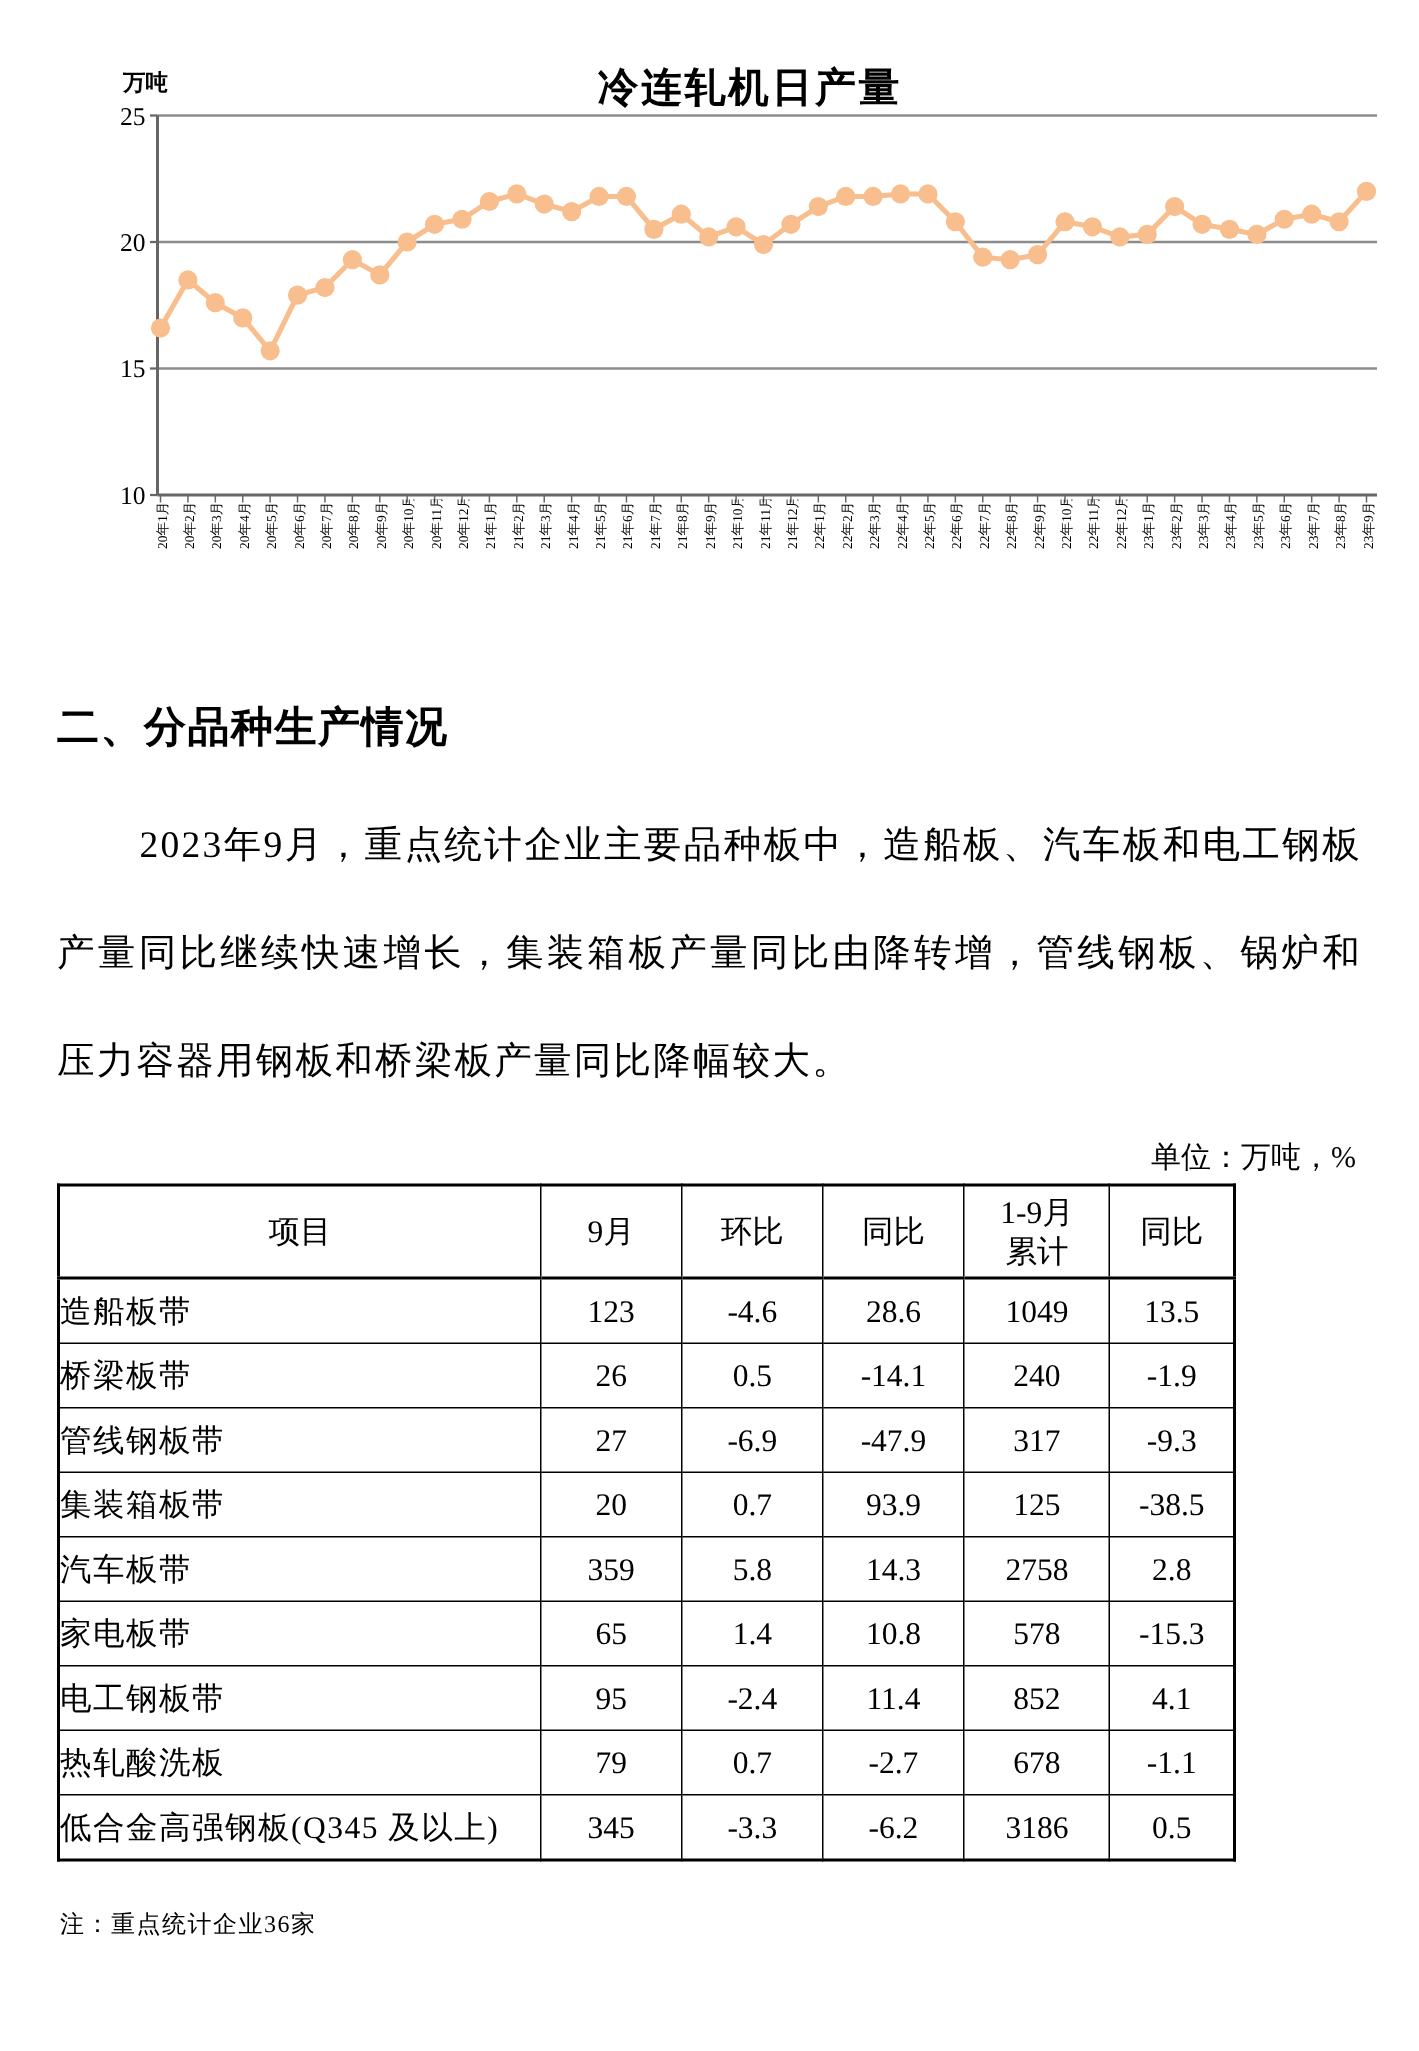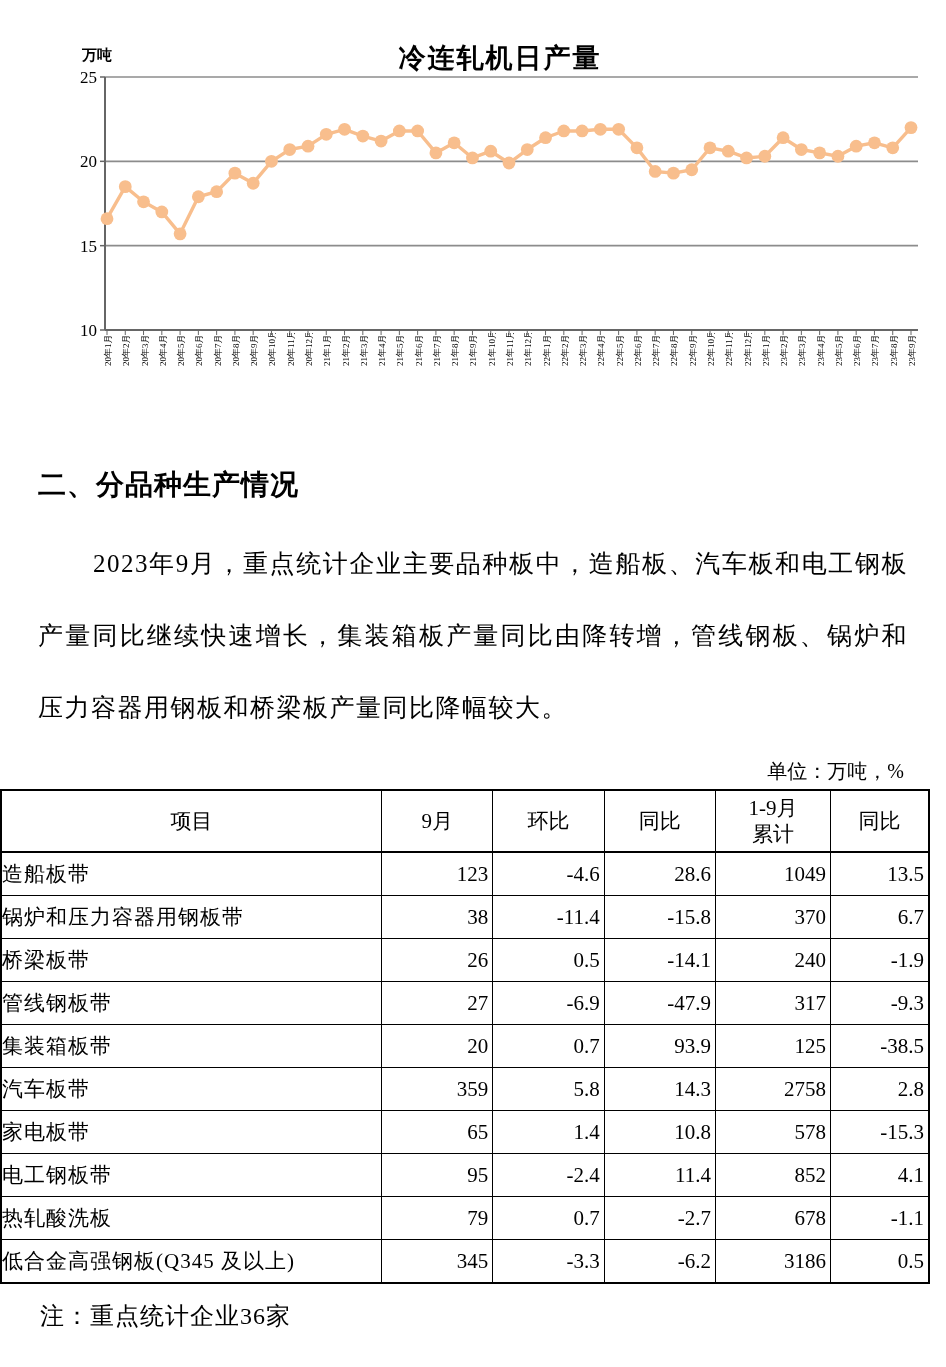--- a/index.html
+++ b/index.html
@@ -36,52 +36,53 @@
     font-size: 26px;
     font-weight: bold;
     letter-spacing: 1px;
   }
   .unit-note {
     margin: 14px 42px 4px 12px;
     text-align: right;
     font-size: 20px;
   }
   table.data-table {
-    width: 930px;
+    margin-left: 38px;
+    width: 786px;
     border-collapse: collapse;
     table-layout: fixed;
     border: 2px solid #000;
   }
   table.data-table th, table.data-table td {
     border: 1px solid #000;
     font-size: 21px;
     font-weight: normal;
     text-align: center;
     vertical-align: middle;
     padding: 0 4px;
   }
   table.data-table thead th {
     height: 60px;
     white-space: pre-line;
     line-height: 1.25;
     border-bottom: 2px solid #000;
   }
-  table.data-table tbody td { height: 42px; text-align: right; }
+  table.data-table tbody td { height: 42px; }
   table.data-table tbody td.item-cell {
     text-align: left;
     padding-left: 0;
     letter-spacing: 1px;
   }
   col.c-item { width: 41%; }
   col.c-num  { width: 12%; }
   col.c-cum  { width: 12.4%; }
   col.c-last { width: 10.6%; }
   .footnote {
-    margin: 16px 0 0 40px;
-    font-size: 24px;
+    margin: 32px 0 0 40px;
+    font-size: 16px;
     letter-spacing: 1px;
   }
 </style>
 </head>
 <body>
 
 <div class="page">
 
   <figure class="chart-figure">
     <svg id="chart-svg" width="946" height="372" viewBox="0 0 946 372">
@@ -276,28 +277,20 @@
     <tbody id="table-body">
         <tr>
           <td class="item-cell">造船板带</td>
           <td class="value-cell">123</td>
           <td class="value-cell">-4.6</td>
           <td class="value-cell">28.6</td>
           <td class="value-cell">1049</td>
           <td class="value-cell">13.5</td>
         </tr>
         <tr>
-          <td class="item-cell">锅炉和压力容器用钢板带</td>
-          <td class="value-cell">38</td>
-          <td class="value-cell">-11.4</td>
-          <td class="value-cell">-15.8</td>
-          <td class="value-cell">370</td>
-          <td class="value-cell">6.7</td>
-        </tr>
-        <tr>
           <td class="item-cell">桥梁板带</td>
           <td class="value-cell">26</td>
           <td class="value-cell">0.5</td>
           <td class="value-cell">-14.1</td>
           <td class="value-cell">240</td>
           <td class="value-cell">-1.9</td>
         </tr>
         <tr>
           <td class="item-cell">管线钢板带</td>
           <td class="value-cell">27</td>

